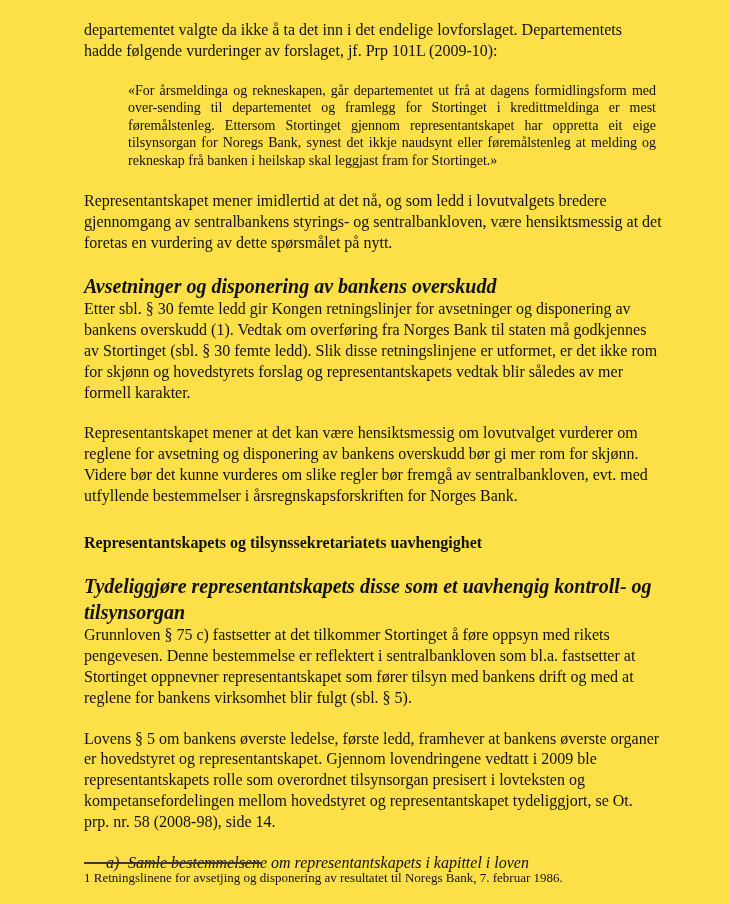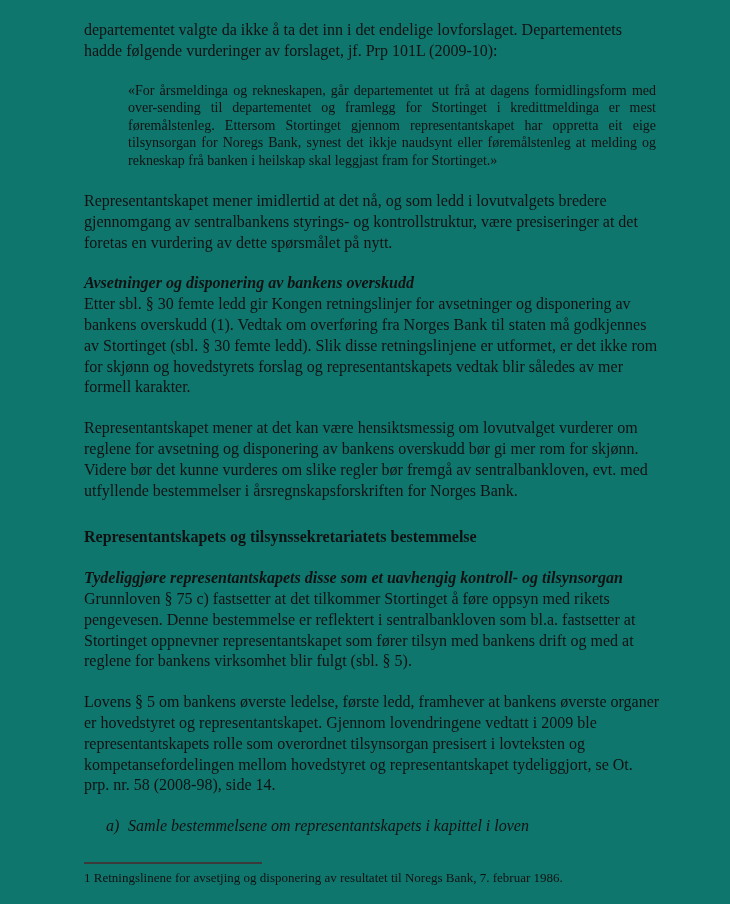--- a/index.html
+++ b/index.html
@@ -4,21 +4,21 @@
 <style>
   html, body {
     margin: 0;
     padding: 0;
     background: #ffffff;
   }
   .page {
     position: relative;
     width: 730px;
     height: 904px;
-    background: #0f766e;
+    background: #fde047;
     color: #111111;
     font-family: "Liberation Serif", "DejaVu Serif", serif;
     font-size: 16px;
     line-height: 1.3;
     box-sizing: border-box;
     padding: 20px 68px 0 84px;
     overflow: hidden;
     -webkit-font-smoothing: antialiased;
   }
   .para {
@@ -28,21 +28,21 @@
   .blockquote {
     margin: 0 6px 22px 44px;
     font-size: 14px;
     line-height: 1.25;
     text-align: justify;
   }
   .heading-bold-italic {
     margin: 0;
     font-weight: bold;
     font-style: italic;
-    font-size: 16px;
+    font-size: 20px;
   }
   .heading-bold {
     margin: 26px 0 20px 0;
     font-weight: bold;
     font-size: 16px;
   }
   .list-item {
     display: flex;
     margin: 0 0 20px 0;
   }
@@ -80,29 +80,29 @@
 </style>
 </head>
 <body>
 
 <div class="page">
 
   <p class="para">departementet valgte da ikke å ta det inn i det endelige lovforslaget. Departementets hadde følgende vurderinger av forslaget, jf. Prp 101L (2009-10):</p>
 
   <p class="blockquote">«For årsmeldinga og rekneskapen, går departementet ut frå at dagens formidlingsform med over-sending til departementet og framlegg for Stortinget i kredittmeldinga er mest føremålstenleg. Ettersom Stortinget gjennom representantskapet har oppretta eit eige tilsynsorgan for Noregs Bank, synest det ikkje naudsynt eller føremålstenleg at melding og rekneskap frå banken i heilskap skal leggjast fram for Stortinget.»</p>
 
-  <p class="para">Representantskapet mener imidlertid at det nå, og som ledd i lovutvalgets bredere gjennomgang av sentralbankens styrings- og kontrollstruktur, være presiseringer at det foretas en vurdering av dette spørsmålet på nytt.</p>
+  <p class="para">Representantskapet mener imidlertid at det nå, og som ledd i lovutvalgets bredere gjennomgang av sentralbankens styrings- og sentralbankloven, være hensiktsmessig at det foretas en vurdering av dette spørsmålet på nytt.</p>
 
   <h3 class="heading-bold-italic">Avsetninger og disponering av bankens overskudd</h3>
 
   <p class="para">Etter sbl. § 30 femte ledd gir Kongen retningslinjer for avsetninger og disponering av bankens overskudd (1). Vedtak om overføring fra Norges Bank til staten må godkjennes av Stortinget (sbl. § 30 femte ledd). Slik disse retningslinjene er utformet, er det ikke rom for skjønn og hovedstyrets forslag og representantskapets vedtak blir således av mer formell karakter.</p>
 
   <p class="para">Representantskapet mener at det kan være hensiktsmessig om lovutvalget vurderer om reglene for avsetning og disponering av bankens overskudd bør gi mer rom for skjønn. Videre bør det kunne vurderes om slike regler bør fremgå av sentralbankloven, evt. med utfyllende bestemmelser i årsregnskapsforskriften for Norges Bank.</p>
 
-  <h3 class="heading-bold">Representantskapets og tilsynssekretariatets bestemmelse</h3>
+  <h3 class="heading-bold">Representantskapets og tilsynssekretariatets uavhengighet</h3>
 
   <h3 class="heading-bold-italic">Tydeliggjøre representantskapets disse som et uavhengig kontroll- og tilsynsorgan</h3>
 
   <p class="para">Grunnloven § 75 c) fastsetter at det tilkommer Stortinget å føre oppsyn med rikets pengevesen. Denne bestemmelse er reflektert i sentralbankloven som bl.a. fastsetter at Stortinget oppnevner representantskapet som fører tilsyn med bankens drift og med at reglene for bankens virksomhet blir fulgt (sbl. § 5).</p>
 
   <p class="para">Lovens § 5 om bankens øverste ledelse, første ledd, framhever at bankens øverste organer er hovedstyret og representantskapet. Gjennom lovendringene vedtatt i 2009 ble representantskapets rolle som overordnet tilsynsorgan presisert i lovteksten og kompetansefordelingen mellom hovedstyret og representantskapet tydeliggjort, se Ot. prp. nr. 58 (2008-98), side 14.</p>
 
 
   <div class="list-item">
     <span class="list-marker">a)</span>

